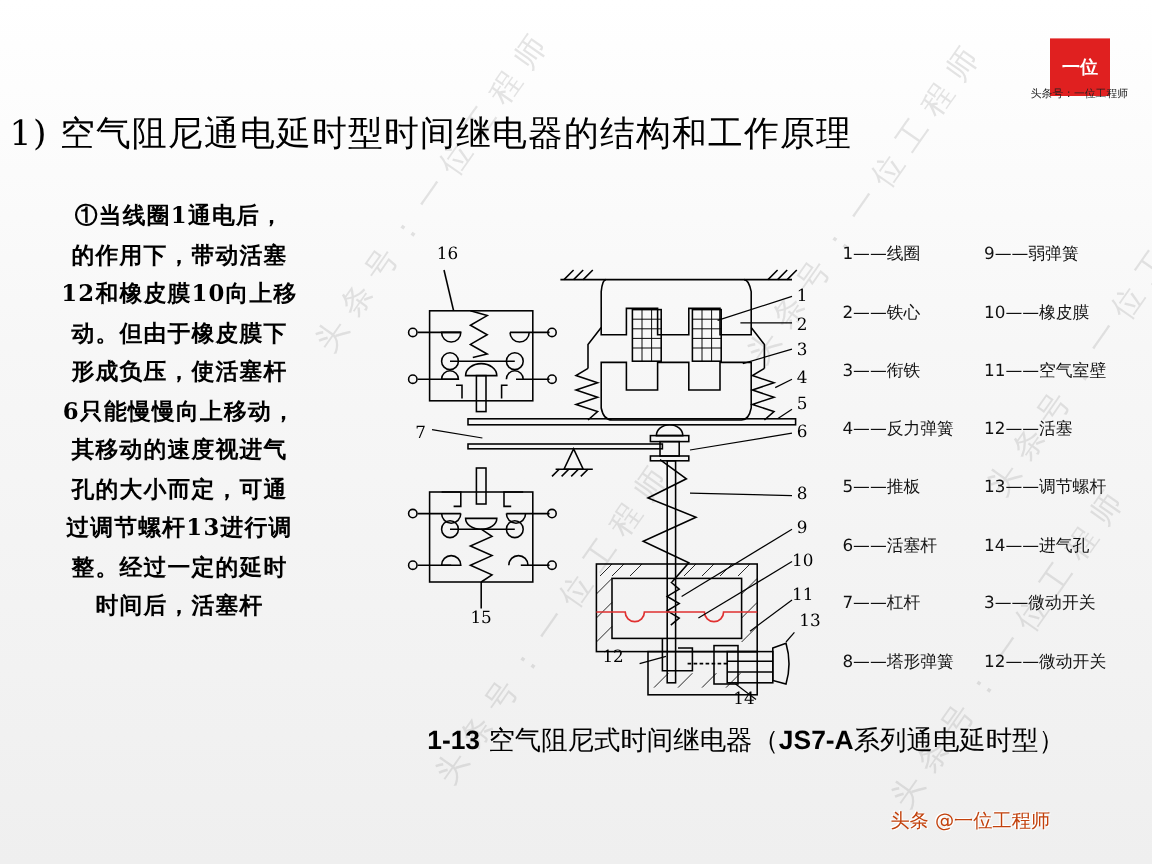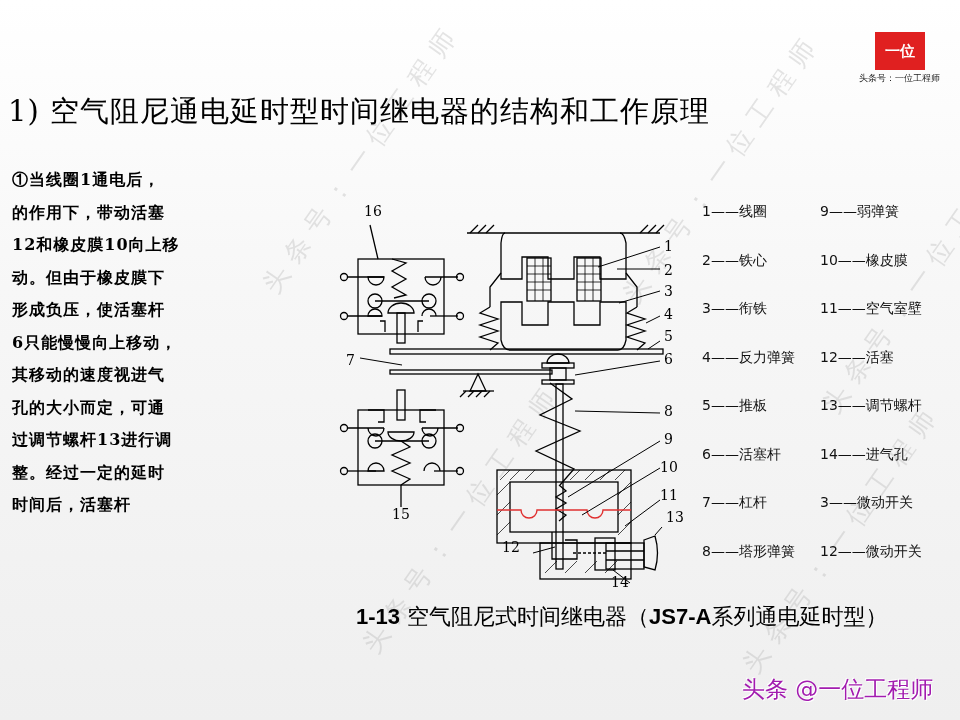--- a/index.html
+++ b/index.html
@@ -9,53 +9,53 @@
     font-family: "DejaVu Serif", "Liberation Serif", serif;
     color: #000;
   }
   .watermark {
     position: absolute; color: rgba(160,160,160,0.28);
     font-family: "DejaVu Sans", sans-serif; font-size: 26px;
     transform: rotate(-55deg); white-space: nowrap; pointer-events: none;
     letter-spacing: 10px;
   }
   .logo {
-    position: absolute; left: 875px; top: 32px; width: 50px; height: 38px;
+    position: absolute; left: 875px; top: 32px; width: 50px; height: 48px;
     background: #e02020; color: #fff; display: flex; align-items: center; justify-content: center;
     font-family: "DejaVu Sans", sans-serif; font-size: 15px; font-weight: bold;
   }
   .logo-sub {
     position: absolute; left: 842px; top: 72px; width: 115px; text-align: center;
     font-family: "DejaVu Sans", sans-serif; font-size: 9px; color: #222;
   }
   .title {
     position: absolute; left: 8px; top: 92px; font-size: 29px; white-space: nowrap;
     font-family: "DejaVu Serif", serif; letter-spacing: 1px;
   }
   .body-text {
     position: absolute; left: 12px; top: 164px; width: 275px;
-    font-size: 16px; line-height: 32.5px; font-weight: bold;
-    font-family: "DejaVu Serif", serif; letter-spacing: 1px;
+    font-size: 19px; line-height: 32.5px; font-weight: bold;
+    font-family: "DejaVu Serif", serif; letter-spacing: 1px; text-align: center;
   }
   .body-text div { white-space: nowrap; }
   .legend {
     position: absolute; left: 702px; top: 203px;
     font-family: "DejaVu Sans", sans-serif; font-size: 14px; color: #111;
   }
   .legend .row { display: flex; height: 48.5px; align-items: flex-start; }
   .legend .c1 { width: 118px; white-space: nowrap; }
   .legend .c2 { white-space: nowrap; }
   .caption {
     position: absolute; left: 356px; top: 602px; font-size: 22px; white-space: nowrap;
     font-family: "DejaVu Sans", sans-serif;
   }
   .caption b { font-family: "Liberation Sans", sans-serif; }
   .footer {
-    position: absolute; left: 742px; top: 674px; font-size: 23px; white-space: nowrap;
-    font-family: "DejaVu Sans", sans-serif; color: #a21caf;
+    position: absolute; left: 742px; top: 674px; font-size: 16px; white-space: nowrap;
+    font-family: "DejaVu Sans", sans-serif; color: #c2410c;
     text-shadow: 1px 1px 0 #fff, -1px -1px 0 #fff;
   }
   svg.diagram { position: absolute; left: 330px; top: 195px; }
   .lbl { font-family: "DejaVu Serif", serif; font-size: 14px; fill: #000; }
 </style>
 </head>
 <body>
 
 <div class="watermark" style="left:200px;top:140px;">头条号：一位工程师</div>
 <div class="watermark" style="left:560px;top:150px;">头条号：一位工程师</div>

